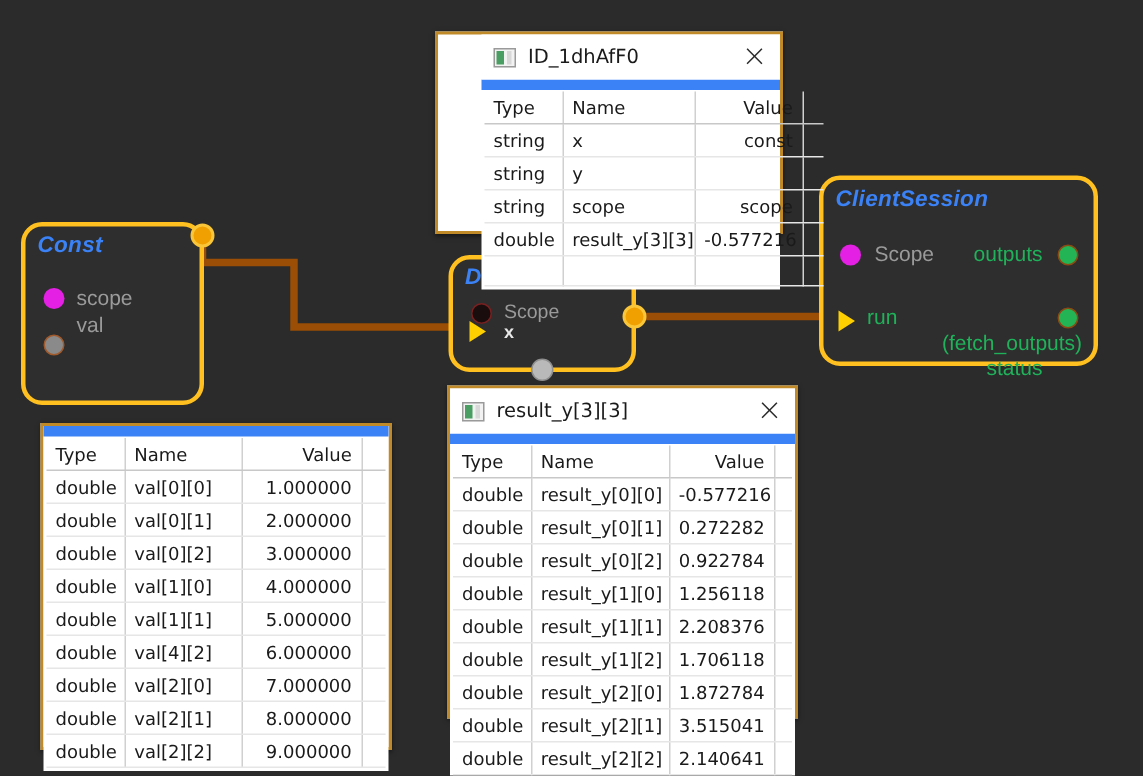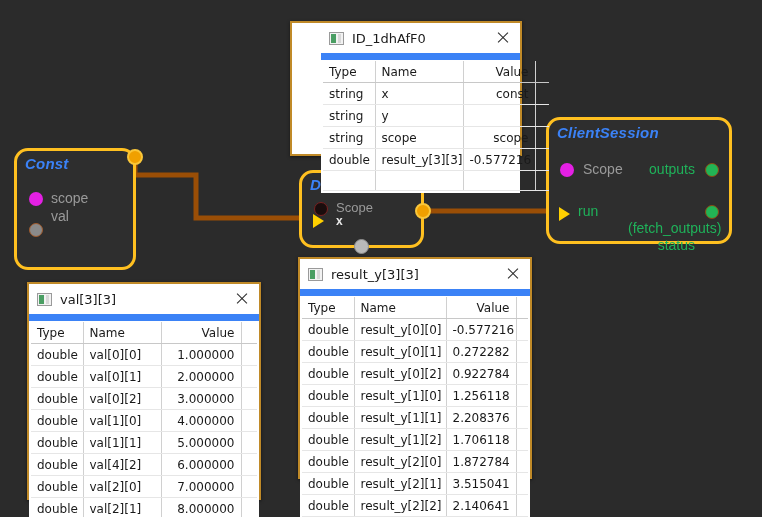--- a/index.html
+++ b/index.html
@@ -280,25 +280,20 @@
             <td></td>
             <td></td>
             <td class="pad"></td>
           </tr>
         </tbody>
       </table>
     </div>
   </div>
 
   <div class="win" style="left:27px; top:282px; width:234px; height:218px;">
-    <div class="win-title">
-      <span class="win-icon"></span>
-      <span class="win-title-text">val[3][3]</span>
-      <span class="win-close"></span>
-    </div>
     <div class="win-body">
       <table class="vt">
         <colgroup>
             <col style="width:52px">
             <col style="width:78px">
             <col style="width:80px">
             <col style="width:16px">
           </colgroup>
         <thead>
           <tr>

